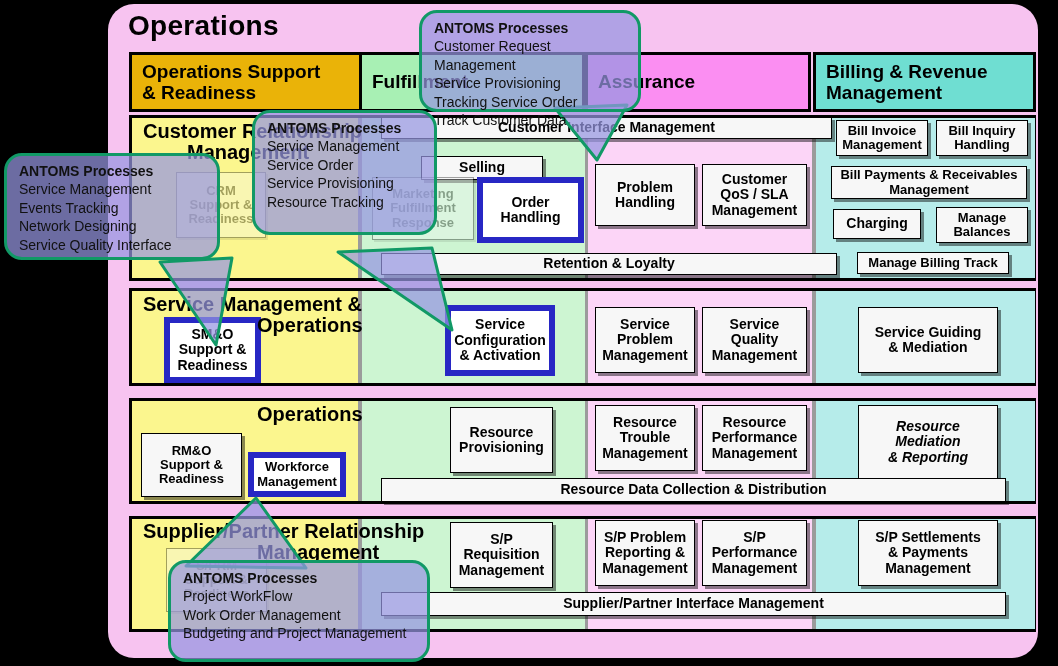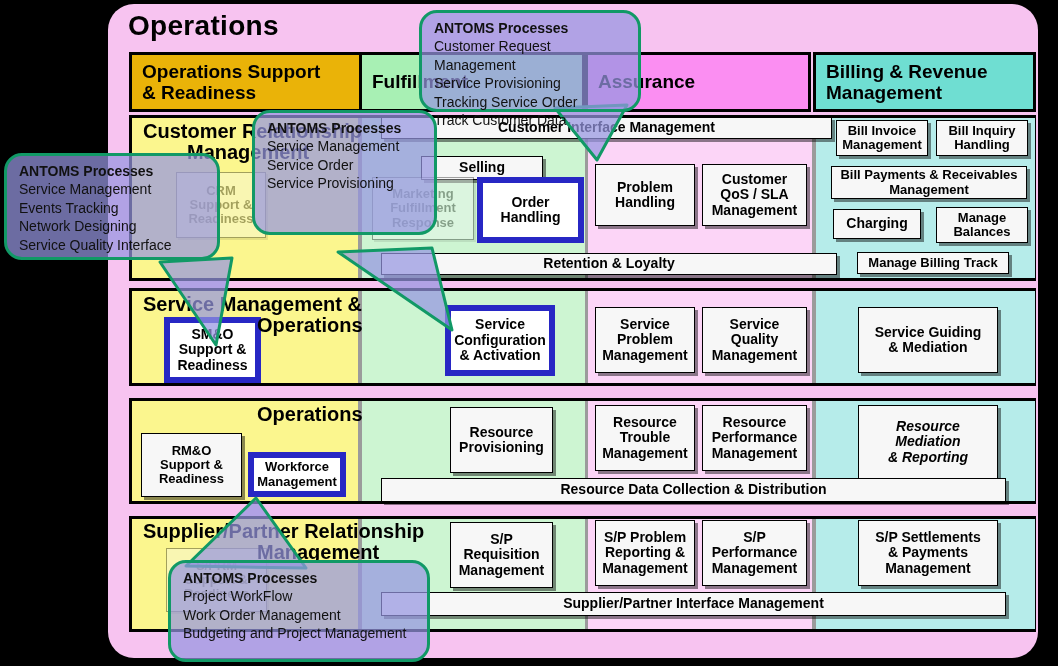--- a/index.html
+++ b/index.html
@@ -220,20 +220,21 @@
   <div>Events Tracking</div>
   <div>Network Designing</div>
   <div>Service Quality Interface</div>
 </div>
 
 <div class="bubble" style="left:252px;top:110px;width:185px;height:125px;">
   <div class="hd">ANTOMS Processes</div>
   <div>Service Management</div>
   <div>Service Order</div>
   <div>Service Provisioning</div>
+  <div>Resource Tracking</div>
 </div>
 
 <div class="bubble" style="left:168px;top:560px;width:262px;height:102px;">
   <div class="hd">ANTOMS Processes</div>
   <div>Project WorkFlow</div>
   <div>Work Order Management</div>
   <div>Budgeting and Project Management</div>
 </div>
 
 </body></html>

